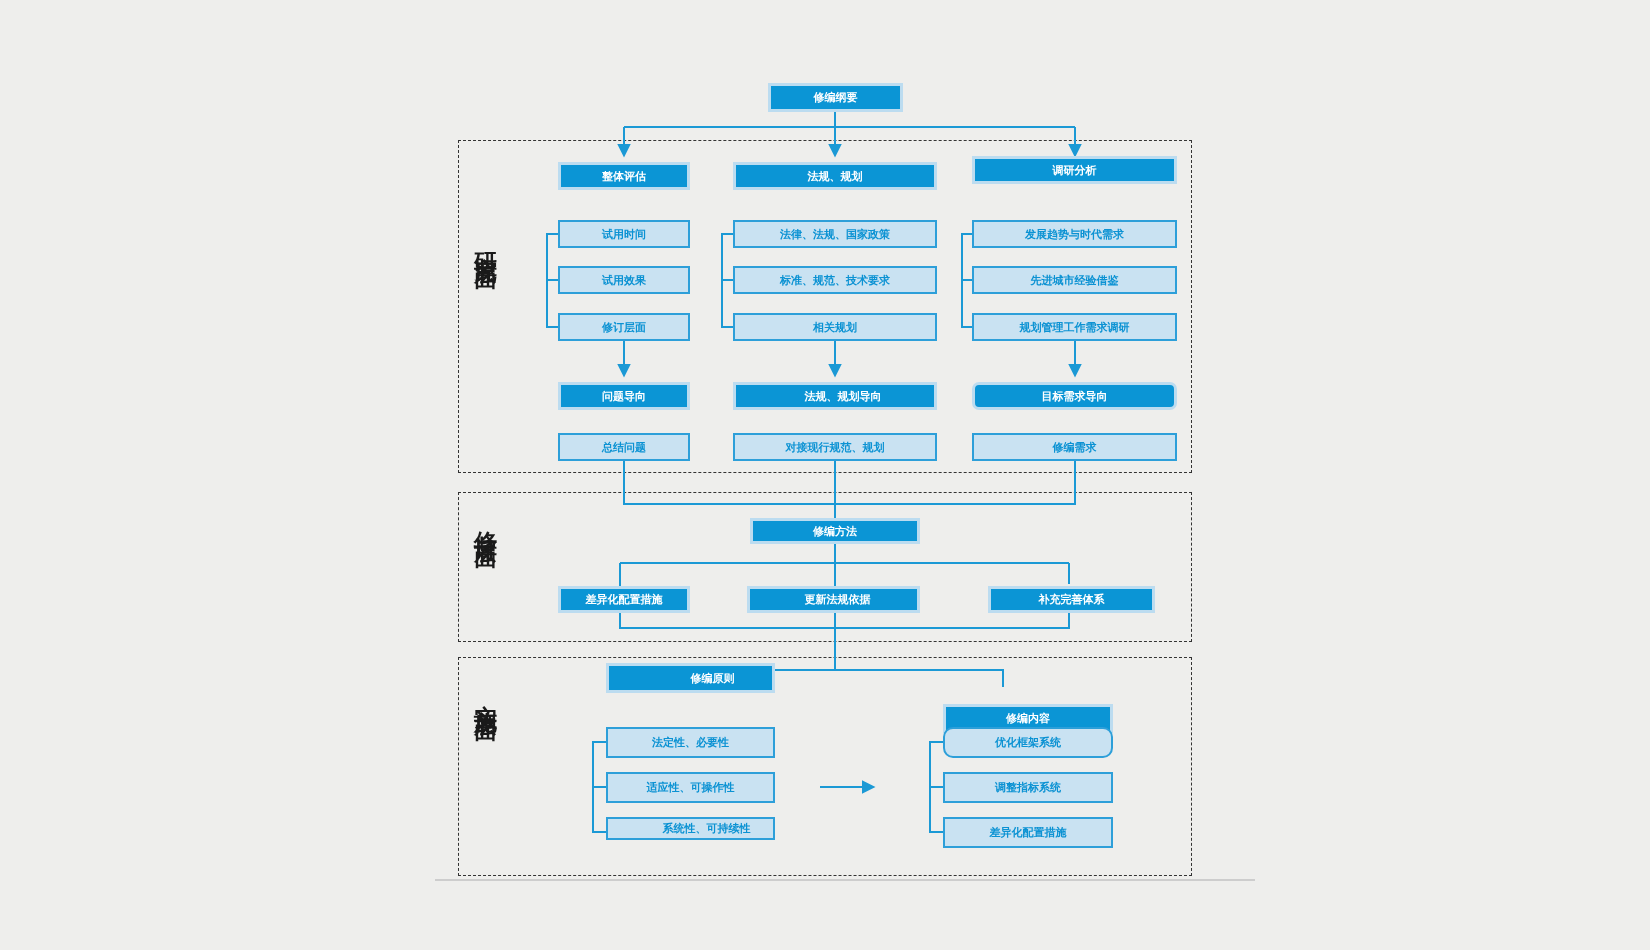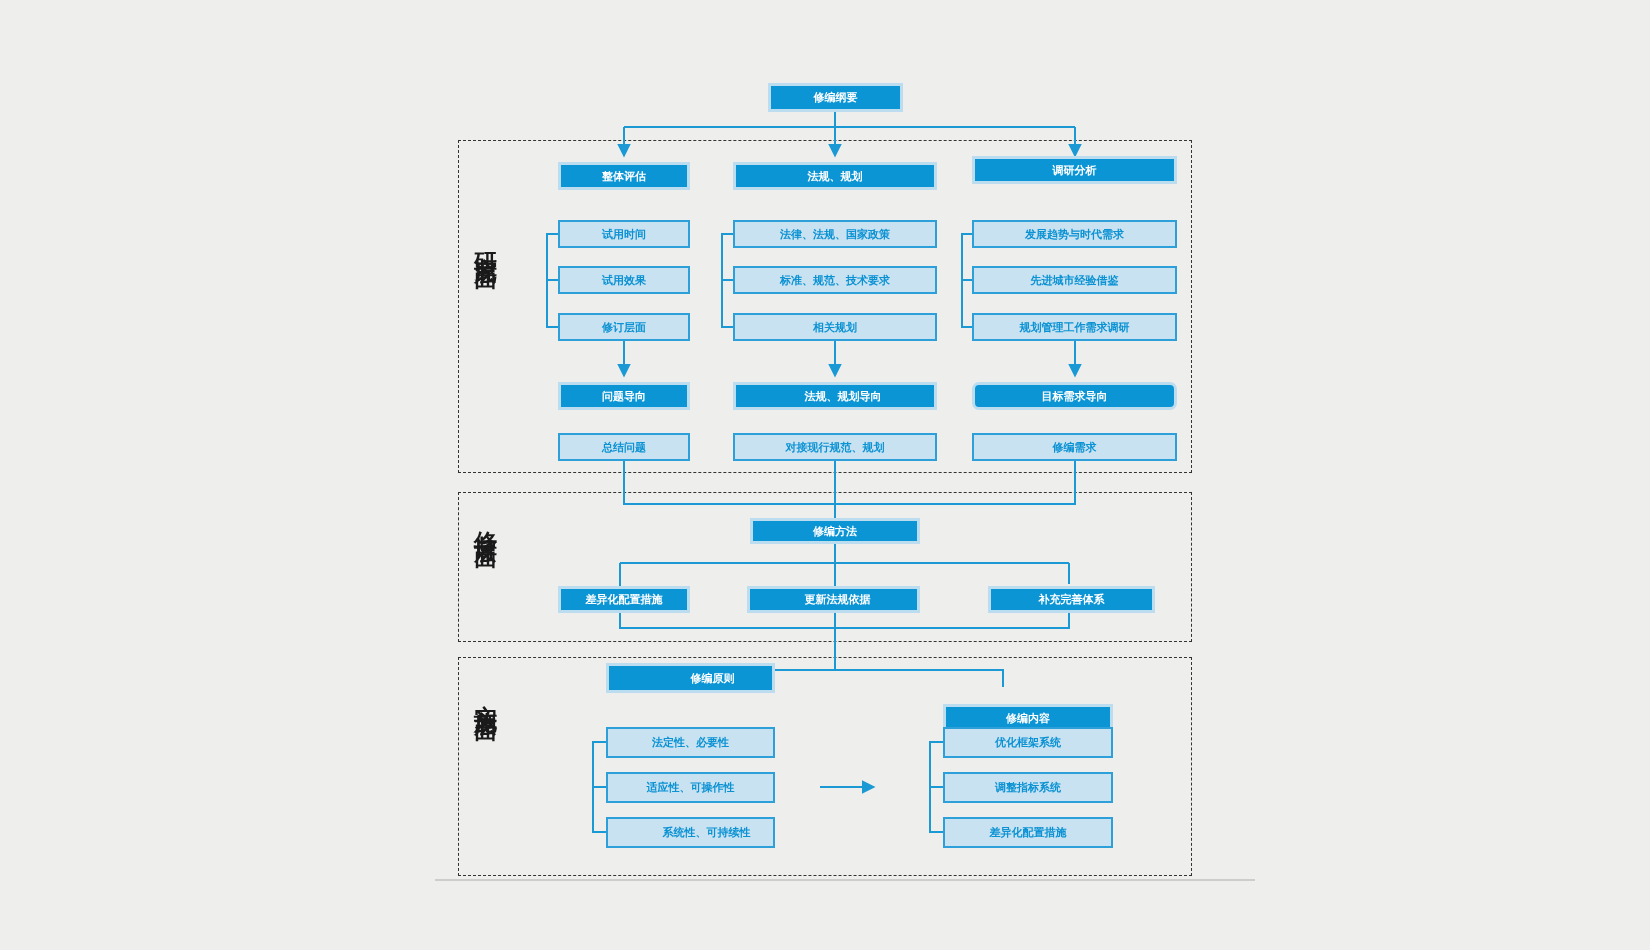--- a/index.html
+++ b/index.html
@@ -90,22 +90,22 @@
   <div class="node light" style="left:972px;top:433px;width:205px;height:28px;">修编需求</div>
 
   <div class="node solid" style="left:750px;top:518px;width:170px;height:26px;">修编方法</div>
   <div class="node solid" style="left:558px;top:586px;width:132px;height:27px;">差异化配置措施</div>
   <div class="node solid" style="left:747px;top:586px;width:173px;height:27px;padding-left:8px;">更新法规依据</div>
   <div class="node solid" style="left:988px;top:586px;width:167px;height:27px;">补充完善体系</div>
 
   <div class="node solid" style="left:606px;top:663px;width:169px;height:30px;padding-left:44px;">修编原则</div>
   <div class="node light" style="left:606px;top:727px;width:169px;height:31px;">法定性、必要性</div>
   <div class="node light" style="left:606px;top:772px;width:169px;height:31px;">适应性、可操作性</div>
-  <div class="node light" style="left:606px;top:817px;width:169px;height:31px;padding-left:32px;">系统性、可持续性</div>
+  <div class="node light" style="left:606px;top:817px;width:169px;height:23px;padding-left:32px;">系统性、可持续性</div>
 
   <div class="node solid" style="left:943px;top:687px;width:170px;height:29px;margin-top:17px;">修编内容</div>
-  <div class="node light" style="left:943px;top:727px;width:170px;height:31px;">优化框架系统</div>
+  <div class="node light" style="left:943px;top:727px;width:170px;height:31px;border-radius:10px;">优化框架系统</div>
   <div class="node light" style="left:943px;top:772px;width:170px;height:31px;">调整指标系统</div>
   <div class="node light" style="left:943px;top:817px;width:170px;height:31px;">差异化配置措施</div>
 
   <div class="baseline" style="left:435px;top:879px;width:820px;"></div>
 
 </div>
 
 </body></html>

